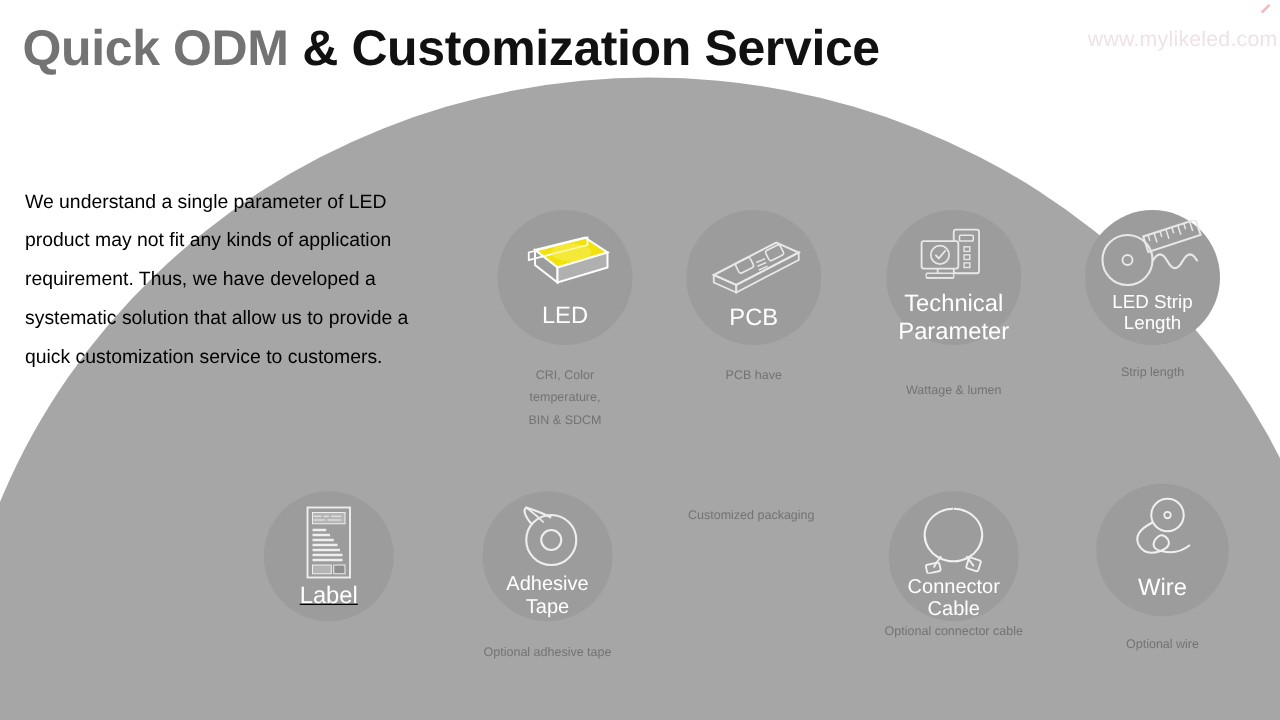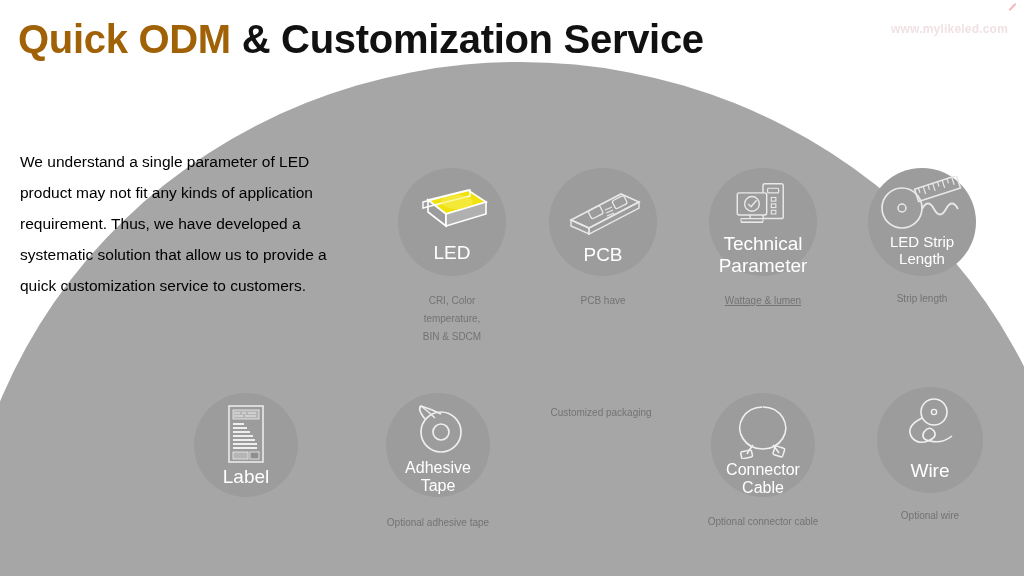--- a/index.html
+++ b/index.html
@@ -28,31 +28,30 @@
     position: absolute;
     left: 18px;
     top: 17px;
     font-size: 40px;
     font-weight: bold;
     letter-spacing: -0.3px;
     white-space: nowrap;
     z-index: 5;
     color: #111111;
   }
-  .title .accent { color: #a16207; }
+  .title .accent { color: #737373; }
 
   .watermark {
     position: absolute;
-    right: 16px;
+    right: 2px;
     top: 22px;
-    font-size: 12px;
+    font-size: 17px;
     color: #f0e2e4;
     letter-spacing: .2px;
     z-index: 5;
-    font-weight: bold;
   }
   .corner-mark {
     position: absolute;
     right: 6px;
     top: 2px;
     width: 10px;
     height: 10px;
     z-index: 5;
   }
   .corner-mark span {
@@ -170,41 +169,41 @@
       <rect x="45" y="33" width="5" height="4" fill="none" stroke="#e8e8e8" stroke-width="1.2"></rect>
       <rect x="8" y="14" width="32" height="24" rx="2" fill="#9c9c9c" stroke="#e8e8e8" stroke-width="1.6"></rect>
       <circle cx="24" cy="26" r="8" fill="none" stroke="#e8e8e8" stroke-width="1.5"></circle>
       <path d="M20,26 l3,3 l6,-7" fill="none" stroke="#e8e8e8" stroke-width="1.6"></path>
       <path d="M22,38 v4 M12,46 h24" stroke="#e8e8e8" stroke-width="1.5" fill="none"></path>
       <rect x="12" y="42" width="24" height="4" rx="1" fill="none" stroke="#e8e8e8" stroke-width="1.2"></rect>
     </svg>
     <div class="disc-label" style="margin-top:2px">Technical
 Parameter</div>
   </div>
-  <div class="caption" style="margin-top:16px; width:150px; margin-left:-21px;text-decoration:underline;">Wattage &amp; lumen</div>
+  <div class="caption" style="margin-top:28px; width:150px; margin-left:-21px;">Wattage &amp; lumen</div>
 </div>
 
 <div class="node r1 big-label" style="left:868px; top:168px; width:108px;">
   <div class="disc">
     <svg class="glyph" width="92" height="56" viewBox="0 0 92 56" style="margin-top:8px">
       <circle cx="26" cy="32" r="20" fill="none" stroke="#e8e8e8" stroke-width="1.7"></circle>
       <circle cx="26" cy="32" r="4" fill="none" stroke="#e8e8e8" stroke-width="1.5"></circle>
       <g transform="rotate(-18 62 14)">
         <rect x="40" y="6" width="44" height="13" fill="none" stroke="#e8e8e8" stroke-width="1.6"></rect>
         <path d="M44,6 v5 M49,6 v8 M54,6 v5 M59,6 v8 M64,6 v5 M69,6 v8 M74,6 v5 M79,6 v8" stroke="#e8e8e8" stroke-width="1.2"></path>
       </g>
       <path d="M46,33 q6,-11 12,0 q6,11 12,0 q6,-11 12,0" fill="none" stroke="#e8e8e8" stroke-width="1.8"></path>
     </svg>
     <div class="disc-label" style="font-size:15px; margin-top:2px">LED Strip
 Length</div>
   </div>
   <div class="caption" style="margin-top:14px; width:140px; margin-left:-16px;">Strip length</div>
 </div>
 
-<div class="node r2" style="left:194px; top:393px; width:104px;">
+<div class="node r2" style="left:211px; top:393px; width:104px;text-decoration:underline;">
   <div class="disc">
     <svg class="glyph" width="48" height="62" viewBox="0 0 48 62" style="margin-top:10px">
       <rect x="7" y="3" width="34" height="56" fill="none" stroke="#eeeeee" stroke-width="1.5"></rect>
       <rect x="11" y="7" width="26" height="9" fill="#b5b5b5" stroke="#eeeeee" stroke-width="0.8"></rect>
       <path d="M12,10 h6 M20,10 h4 M26,10 h8 M12,13 h9 M23,13 h11" stroke="#eeeeee" stroke-width="0.9"></path>
       <path d="M11,21 h11 M11,25 h14 M11,29 h17 M11,33 h20 M11,37 h22 M11,41 h24 M11,45 h24" stroke="#eeeeee" stroke-width="2.1"></path>
       <rect x="11" y="49" width="15" height="7" fill="#b5b5b5" stroke="#eeeeee" stroke-width="0.8"></rect>
       <rect x="28" y="49" width="9" height="7" fill="#8f8f8f" stroke="#eeeeee" stroke-width="0.8"></rect>
     </svg>
     <div class="disc-label" style="font-size:19px; margin-top:1px">Label</div>
@@ -235,21 +234,21 @@
     <svg class="glyph" width="64" height="56" viewBox="0 0 64 56" style="margin-top:10px">
       <path d="M32,4 a23,21 0 1 1 -0.5,0" fill="none" stroke="#f0f0f0" stroke-width="1.7"></path>
       <path d="M22,42 q-4,5 -6,9" fill="none" stroke="#f0f0f0" stroke-width="1.6"></path>
       <path d="M42,42 q4,5 6,8" fill="none" stroke="#f0f0f0" stroke-width="1.6"></path>
       <rect x="10" y="48" width="11" height="7" rx="1.5" fill="none" stroke="#f0f0f0" stroke-width="1.5" transform="rotate(-12 15 51)"></rect>
       <rect x="43" y="44" width="10" height="9" rx="1.5" fill="none" stroke="#f0f0f0" stroke-width="1.5" transform="rotate(18 48 48)"></rect>
     </svg>
     <div class="disc-label" style="margin-top:2px">Connector
 Cable</div>
   </div>
-  <div class="caption" style="margin-top:16px; width:180px; margin-left:-38px;">Optional connector cable</div>
+  <div class="caption" style="width:180px; margin-left:-38px;">Optional connector cable</div>
 </div>
 
 <div class="node r2" style="left:877px; top:387px; width:106px;">
   <div class="disc" style="width:106px;height:106px">
     <svg class="glyph" width="74" height="60" viewBox="0 0 74 60" style="margin-top:10px">
       <circle cx="41" cy="15" r="13" fill="none" stroke="#f0f0f0" stroke-width="1.6"></circle>
       <circle cx="41" cy="15" r="2.6" fill="none" stroke="#f0f0f0" stroke-width="1.4"></circle>
       <path d="M29,21 q-16,8 -11,18 q5,9 17,5 q10,-4 6,-10 q-5,-6 -10,1 q-4,7 6,9 q12,3 22,-5" fill="none" stroke="#f0f0f0" stroke-width="1.6"></path>
     </svg>
     <div class="disc-label" style="font-size:19px; margin-top:3px">Wire</div>

